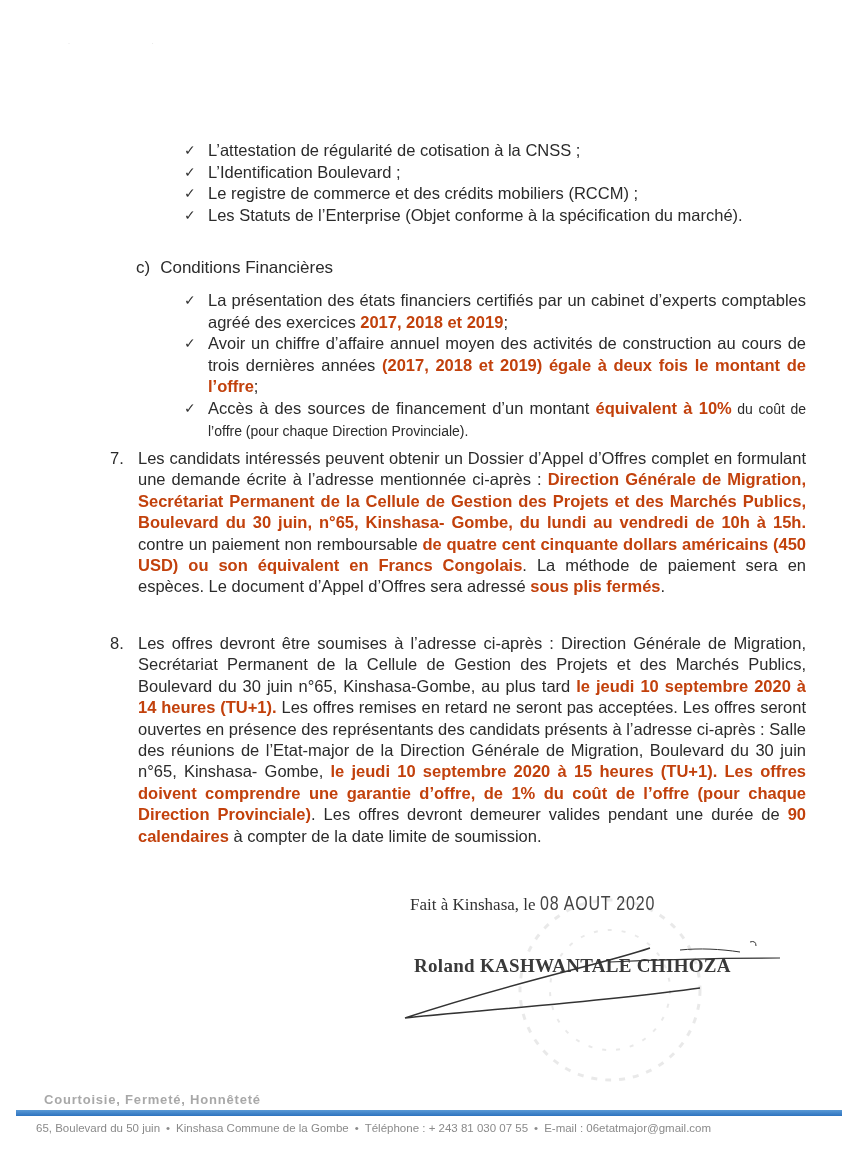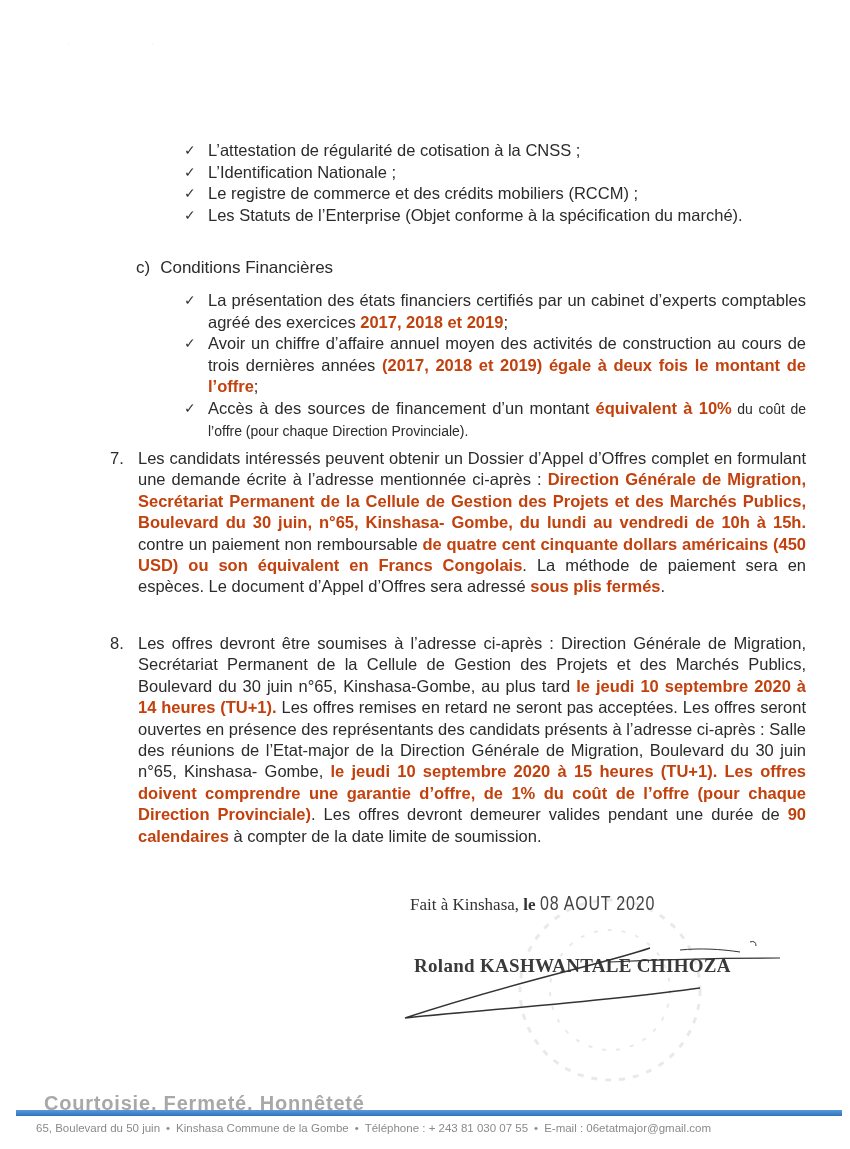--- a/index.html
+++ b/index.html
@@ -21,46 +21,46 @@
     .para { position: absolute; left: 110px; width: 696px; font-size: 16.5px; line-height: 21.4px;
       text-align: justify; }
     .para .num { position: absolute; left: 0; top: 0; }
     .para .body { margin-left: 28px; }
     .p7 { top: 448px; }
     .p8 { top: 633px; }
     b, .bold { font-weight: bold; color: #c2410c; }
 
     .place-date { position: absolute; left: 410px; top: 892px; font-family: "Liberation Serif", serif;
       font-size: 17px; color: #333; }
-    .place-date .le { font-weight: bold; }
+    .place-date .le { font-weight: normal; }
     .stamp-date { font-family: "Liberation Sans Narrow", "Liberation Sans", sans-serif; font-size: 20px;
       letter-spacing: 1px; color: #444; transform: scaleX(0.8); display: inline-block; transform-origin: left; }
 
     .signatory { position: absolute; left: 414px; top: 955px; font-family: "Liberation Serif", serif;
       font-size: 19px; font-weight: bold; color: #3a3a3a; letter-spacing: 0.3px; }
     .signature { position: absolute; left: 400px; top: 940px; width: 380px; height: 80px; }
     .stamp { position: absolute; left: 500px; top: 890px; width: 220px; height: 200px; opacity: 0.12; }
 
-    .footer-motto { position: absolute; left: 44px; top: 1092px; font-size: 20px; font-weight: bold;
+    .footer-motto { position: absolute; left: 44px; top: 1092px; font-size: 13px; font-weight: bold;
       color: #a8a8a8; letter-spacing: 0.8px; }
     .footer-bar { position: absolute; left: 16px; top: 1110px; width: 826px; height: 6px;
       background: linear-gradient(#5a9ad6, #2d73bf); }
     .footer-contact { position: absolute; left: 36px; top: 1122px; font-size: 11.5px; color: #8a8a8a;
       white-space: nowrap; }
     .footer-contact .sep { margin: 0 6px; }
   </style>
 </head>
 <body>
 
 <div class="page">
   <div class="specks">· ·</div>
 
   <ul class="bullets b1">
     <li><span class="chk">✓</span><span>L’attestation  de régularité  de  cotisation  à la CNSS ;</span></li>
-    <li><span class="chk">✓</span><span>L’Identification Nationale ;</span></li>
+    <li><span class="chk">✓</span><span>L’Identification Boulevard ;</span></li>
     <li><span class="chk">✓</span><span>Le registre de commerce et des crédits  mobiliers (RCCM) ;</span></li>
     <li><span class="chk">✓</span><span>Les  Statuts  de l’Enterprise  (Objet conforme à la spécification du marché).</span></li>
   </ul>
 
   <div class="sub-heading">
     <span class="letter">c)</span><span>Conditions Financières</span>
   </div>
 
   <ul class="bullets b2">
     <li><span class="chk">✓</span><span>La présentation des états financiers certifiés par un cabinet d’experts comptables agréé des exercices </span><b>2017, 2018 et 2019</b><span>;</span></li>

